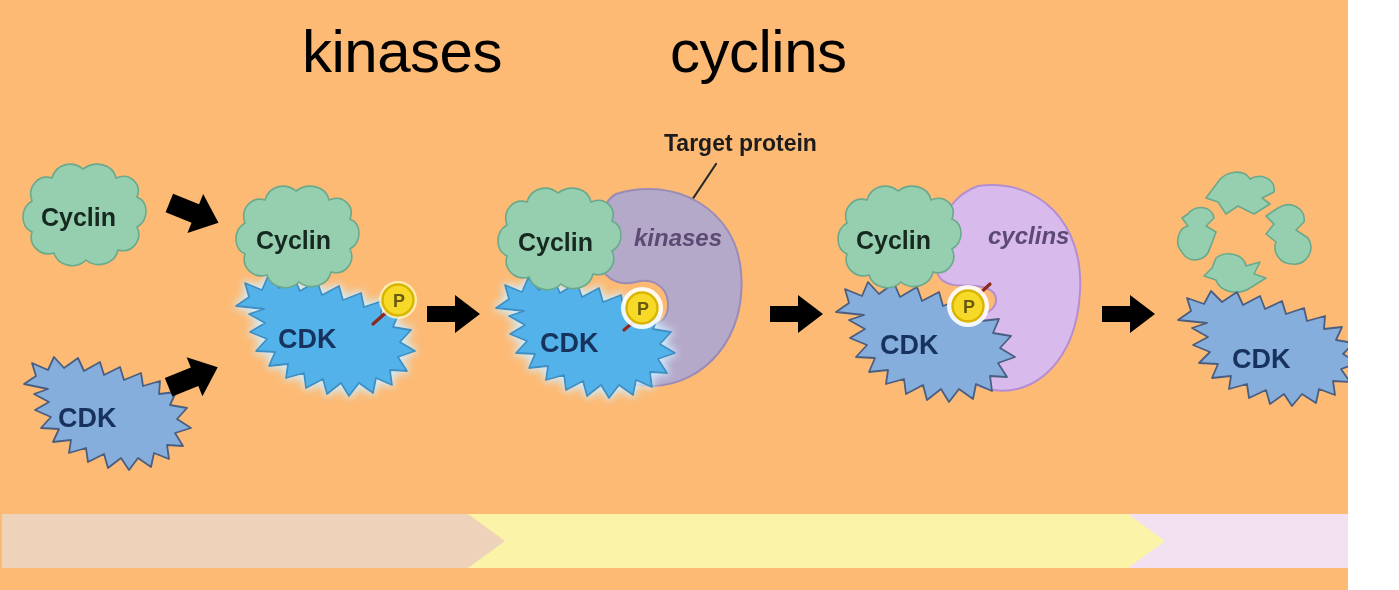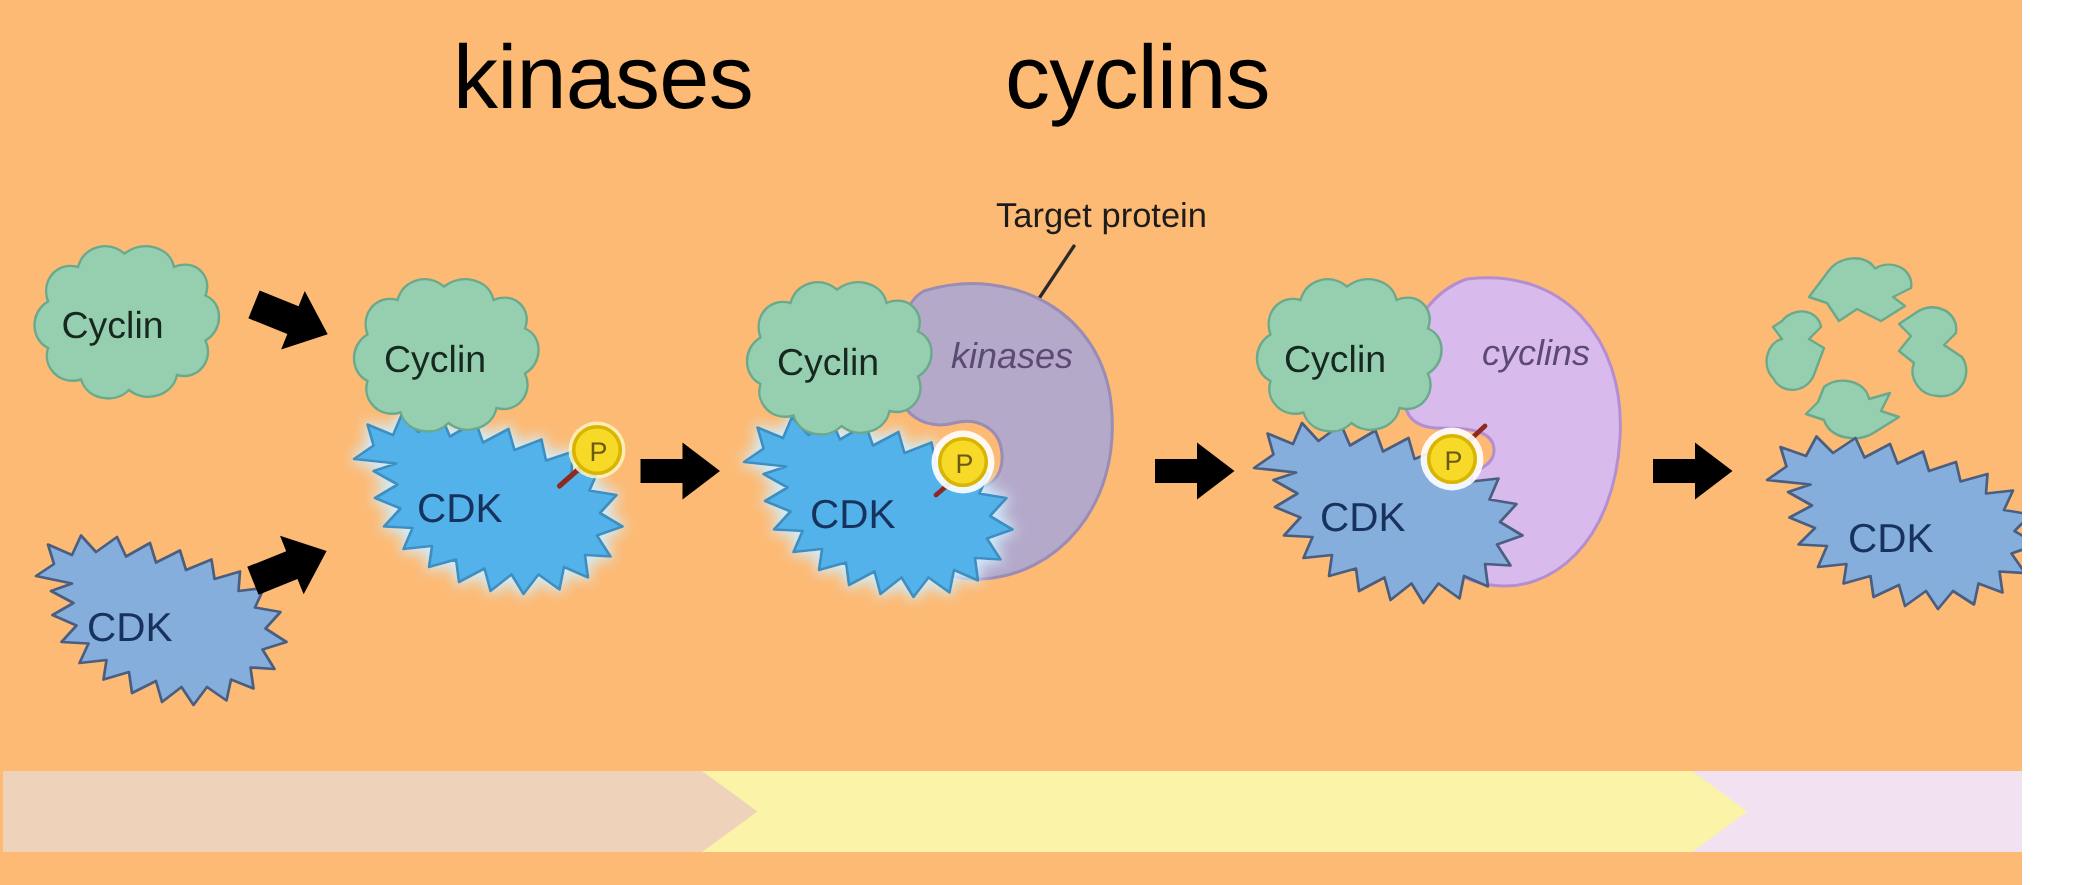--- a/index.html
+++ b/index.html
@@ -55,20 +55,21 @@
   .node { position: absolute; }
 
   svg.shape { display: block; overflow: visible; }
 
   .lbl {
     position: absolute;
     font-family: "Liberation Sans", sans-serif;
     white-space: nowrap;
     pointer-events: none;
     line-height: 1;
+    font-weight: bold;
   }
   .lbl-cyclin {
     font-size: 25px;
     color: #16281f;
   }
   .lbl-cdk {
     font-size: 27px;
     color: #17325c;
   }
   .lbl-state {

